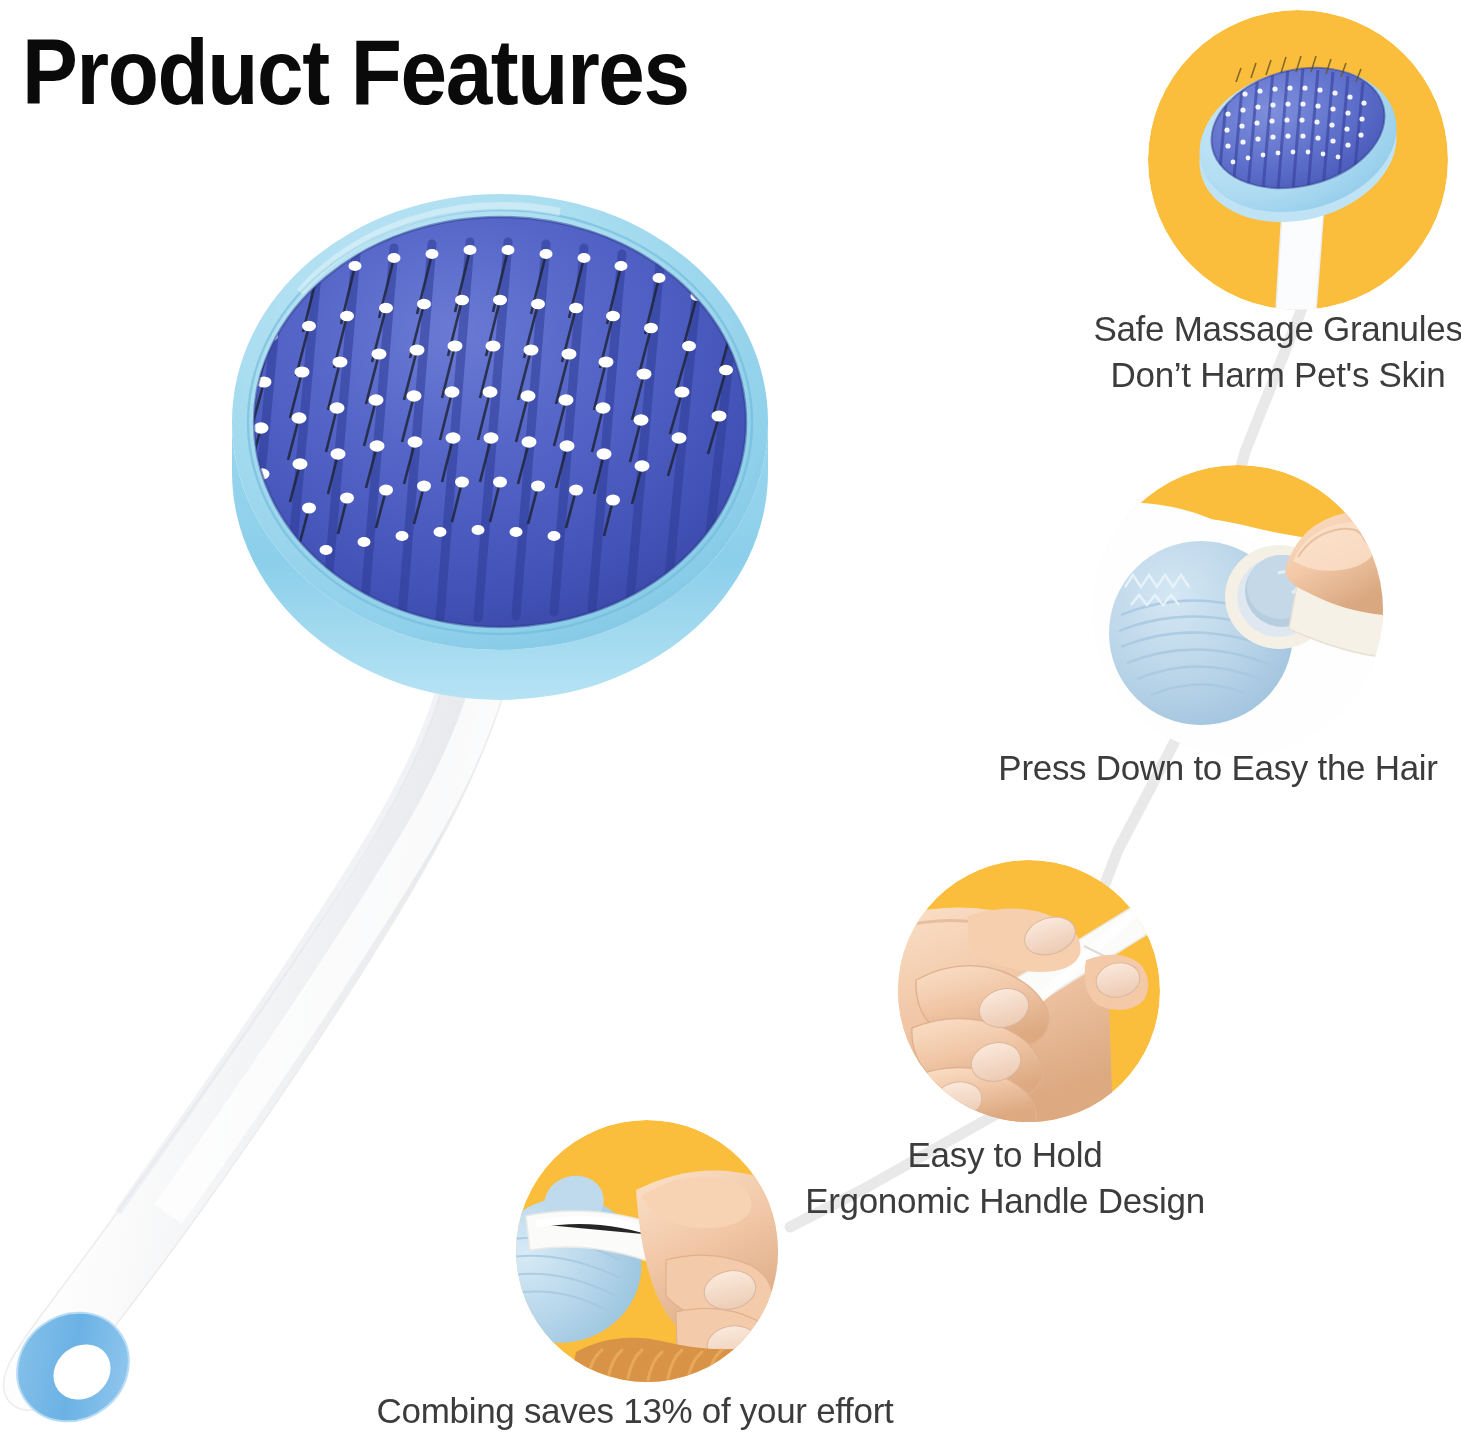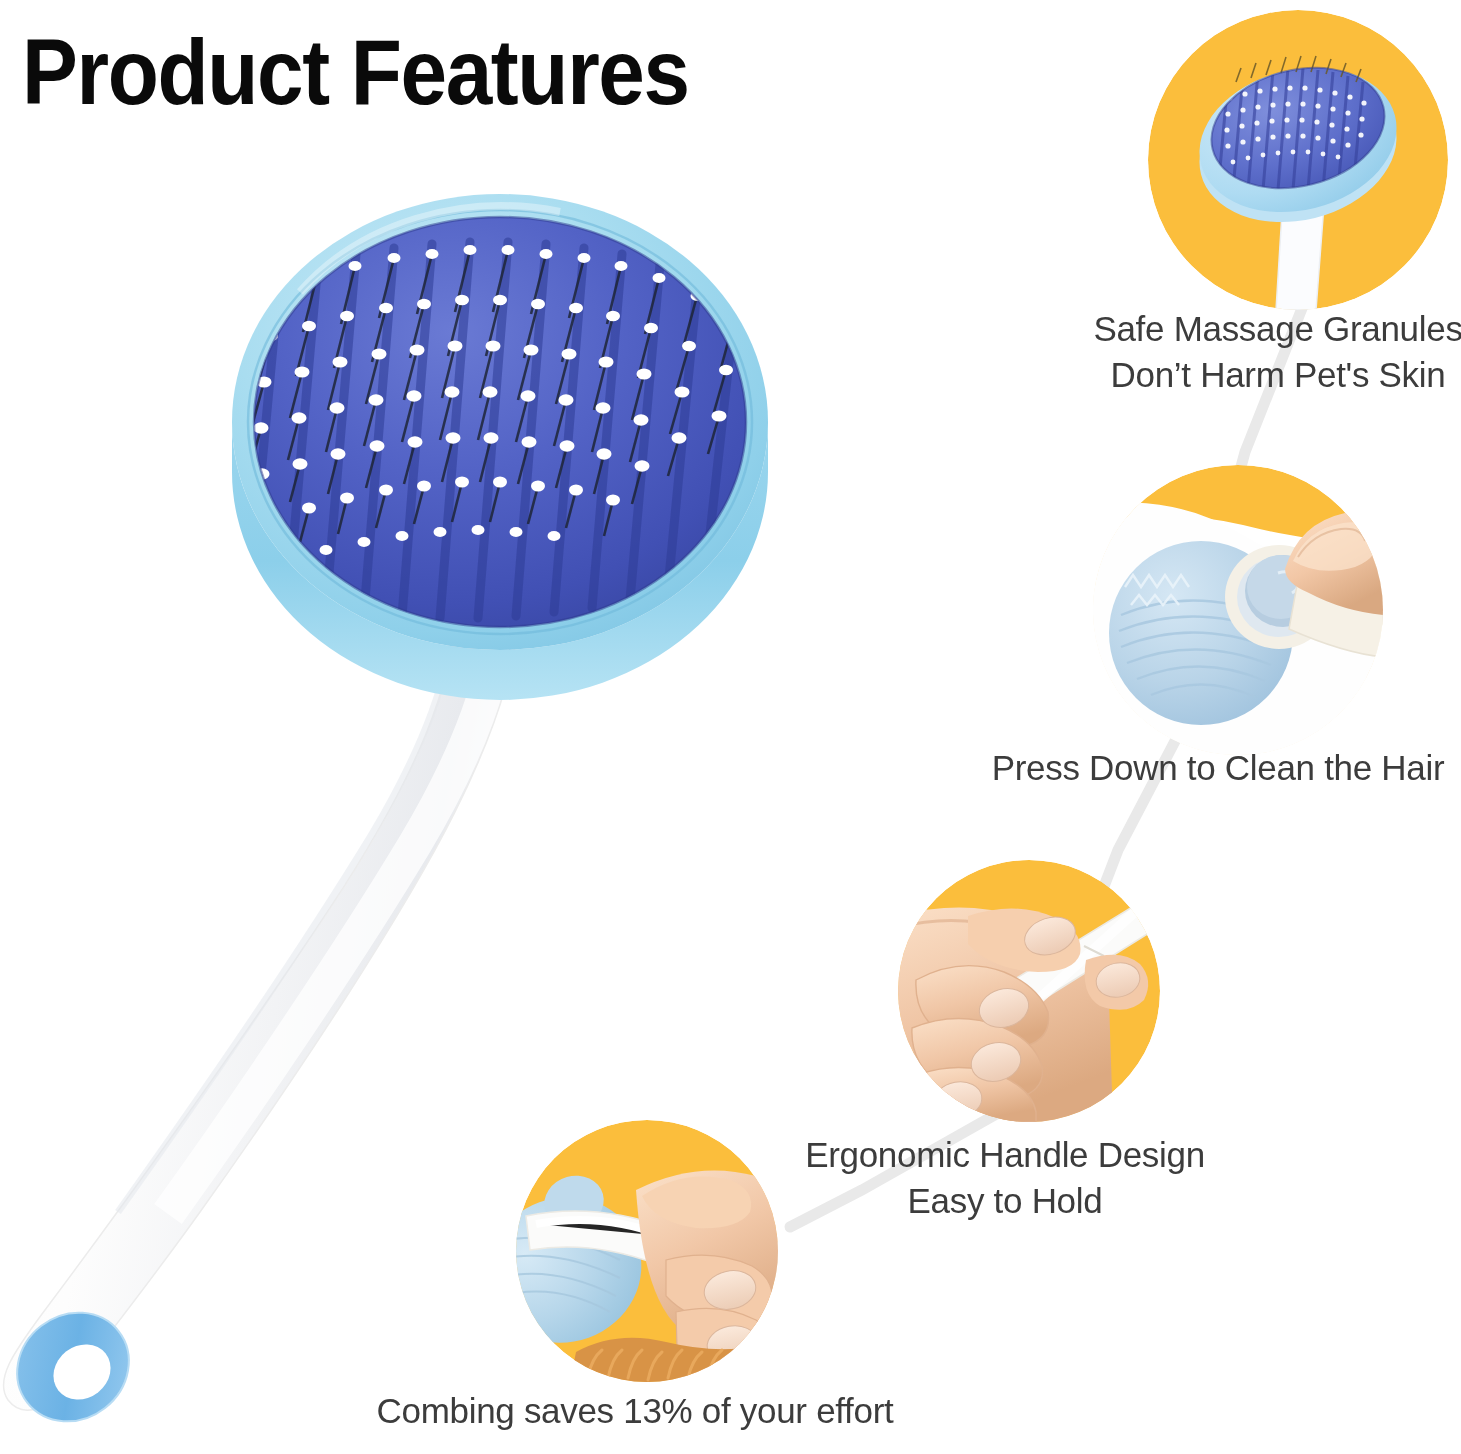--- a/index.html
+++ b/index.html
@@ -507,21 +507,21 @@
       <path d="M185 108 q 12 -4 20 4 q 4 10 -6 16" stroke="#e3eef6" stroke-width="3" fill="none"></path>
 
       <path d="M196 164 Q 250 188 290 192 L290 148 Q 248 140 204 120 Z" fill="#f6f1e6" stroke="#e8e2d4" stroke-width="1.5"></path>
 
       <path d="M192 104 Q 206 58 252 48 Q 290 42 290 70 L290 150 Q 250 146 216 128 Q 192 118 192 104 Z" fill="url(#c2skin2)"></path>
       <path d="M200 96 Q 214 64 250 58 Q 276 54 282 72 Q 288 92 262 102 Q 226 112 200 96 Z" fill="#fbe3cc" opacity=".75"></path>
       <path d="M205 92 Q 220 68 248 64 Q 268 62 272 76" stroke="#e0b594" stroke-width="2" fill="none" opacity=".7"></path>
     </svg>
   </div>
   <div class="caption" style="left:975px;top:723px;width:486px;">
-    <div>Press Down to Clean the Hair</div>
+    <div>Press Down to Easy the Hair</div>
   </div>
 
   <div class="callout" style="left:898px;top:838px;width:262px;height:262px;">
     <div class="disc"></div>
     <svg viewBox="0 0 262 262" width="262" height="262" style="position:absolute;inset:0;">
       <defs>
         <linearGradient id="c3skin" x1="0" y1="0" x2="0.4" y2="1">
           <stop offset="0" stop-color="#fbe0c8"></stop>
             <stop offset="0.5" stop-color="#f0c6a6"></stop>
             <stop offset="1" stop-color="#dca981"></stop>
@@ -553,22 +553,22 @@
       </g>
 
       <path d="M70 56 Q 118 40 158 58 Q 186 72 182 94 Q 176 112 140 112 Q 94 110 70 84 Z" fill="#f6cfae"></path>
       <ellipse cx="152" cy="76" rx="26" ry="18" transform="rotate(-18 152 76)" fill="url(#c3nail)" stroke="#dbb69c" stroke-width="1"></ellipse>
 
       <path d="M188 100 Q 222 88 242 104 Q 256 120 246 140 Q 230 156 202 146 Q 182 134 188 100 Z" fill="#f3c9a8"></path>
       <ellipse cx="220" cy="120" rx="22" ry="17" transform="rotate(-12 220 120)" fill="url(#c3nail)" stroke="#dbb69c" stroke-width="1"></ellipse>
     </svg>
   </div>
   <div class="caption" style="left:790px;top:1110px;width:430px;">
+    <div>Easy to Hold</div>
     <div>Ergonomic Handle Design</div>
-    <div>Easy to Hold</div>
   </div>
 
   <div class="callout" style="left:516px;top:1098px;width:262px;height:262px;">
     <div class="disc"></div>
     <svg viewBox="0 0 262 262" width="262" height="262" style="position:absolute;inset:0;">
       <defs>
         <linearGradient id="c4skin" x1="0" y1="0" x2="0.4" y2="1">
           <stop offset="0" stop-color="#fbe1c9"></stop>
             <stop offset="0.5" stop-color="#f1c7a7"></stop>
             <stop offset="1" stop-color="#dcaa83"></stop>

